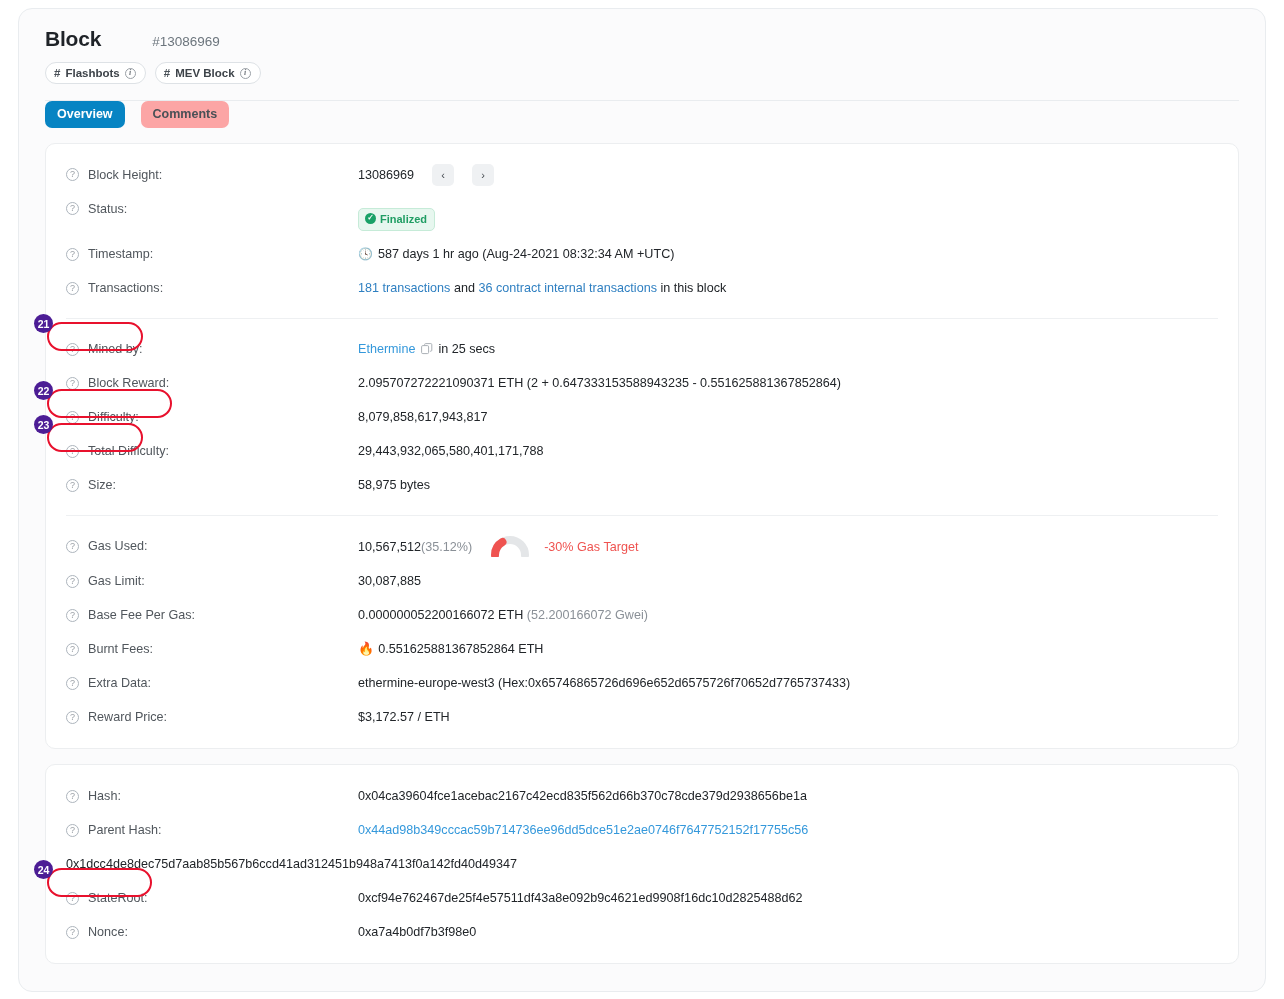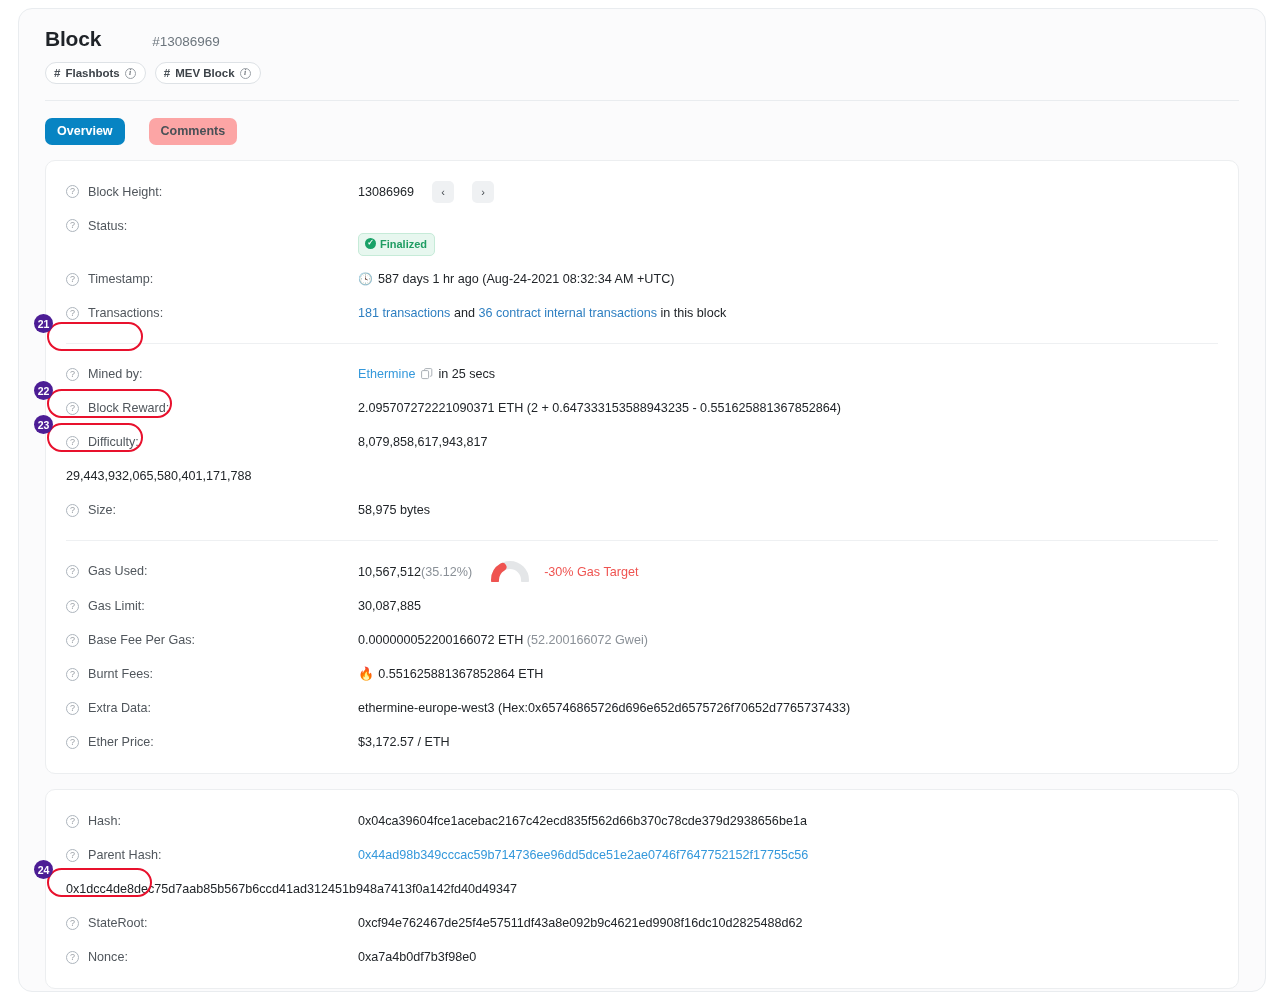--- a/index.html
+++ b/index.html
@@ -46,21 +46,21 @@
   }
   .info-i::after {
     content: "i"; position: absolute; left: 0; right: 0; top: -2px;
     font-size: 8px; line-height: 11px; text-align: center; color: #70767c;
     font-family: "Liberation Serif", serif; font-style: italic;
   }
 
   .divider { height: 1px; background: #e9ecef; margin: 16px 12px 0 12px; }
 
   
-  .tabs { display: flex; gap: 24px; padding-left: 12px; margin-top: 17px; }
+  .tabs { display: flex; gap: 16px; padding-left: 12px; }
   .tab {
     font-size: 12.5px; font-weight: bold; border-radius: 7px;
     padding: 7px 12px; cursor: pointer; line-height: 1;
   }
   .tab.active { background: #0784c3; color: #ffffff; }
   .tab.idle { background: #fca5a5; color: #4a5056; }
 
   
   .panel {
     background: #ffffff; border: 1px solid #eceef0; border-radius: 10px;
@@ -98,21 +98,21 @@
     width: 22px; height: 22px; border-radius: 5px; background: #eff1f3;
     display: inline-flex; align-items: center; justify-content: center;
     color: #444a50; font-size: 11px; cursor: pointer;
   }
 
   
   .badge-fin {
     display: inline-flex; align-items: center; gap: 4px;
     background: #e7f7ef; border: 1px solid #c6ebd8; border-radius: 5px;
     color: #1f9d63; font-size: 11px; font-weight: bold;
-    padding: 2px 7px 3px 6px; margin-top: 24px; line-height: 1.5;
+    padding: 2px 7px 3px 6px; margin-top: 16px; line-height: 1.5;
   }
   .chk {
     width: 11px; height: 11px; border-radius: 50%; background: #19a167;
     display: inline-block; position: relative;
   }
   .chk::after {
     content: "✓"; position: absolute; left: 0; right: 0; top: -1px;
     font-size: 8px; line-height: 12px; text-align: center; color: #fff;
   }
 
@@ -242,20 +242,24 @@
 
         <div class="row">
           <div class="lbl">
             <span class="q"></span>
             <span>Difficulty:</span>
           </div>
           <div class="val">8,079,858,617,943,817</div>
         </div>
 
         <div class="row">
+          <div class="lbl">
+            <span class="q"></span>
+            <span>Total Difficulty:</span>
+          </div>
           <div class="val">29,443,932,065,580,401,171,788</div>
         </div>
 
         <div class="row">
           <div class="lbl">
             <span class="q"></span>
             <span>Size:</span>
           </div>
           <div class="val">58,975 bytes</div>
         </div>
@@ -307,21 +311,21 @@
           <div class="lbl">
             <span class="q"></span>
             <span>Extra Data:</span>
           </div>
           <div class="val">ethermine-europe-west3 (Hex:0x65746865726d696e652d6575726f70652d7765737433)</div>
         </div>
 
         <div class="row">
           <div class="lbl">
             <span class="q"></span>
-            <span>Ether Price:</span>
+            <span>Reward Price:</span>
           </div>
           <div class="val">$3,172.57 / ETH</div>
         </div>
       </div>
 
       <div class="panel">
         <div class="row">
           <div class="lbl">
             <span class="q"></span>
             <span>Hash:</span>

